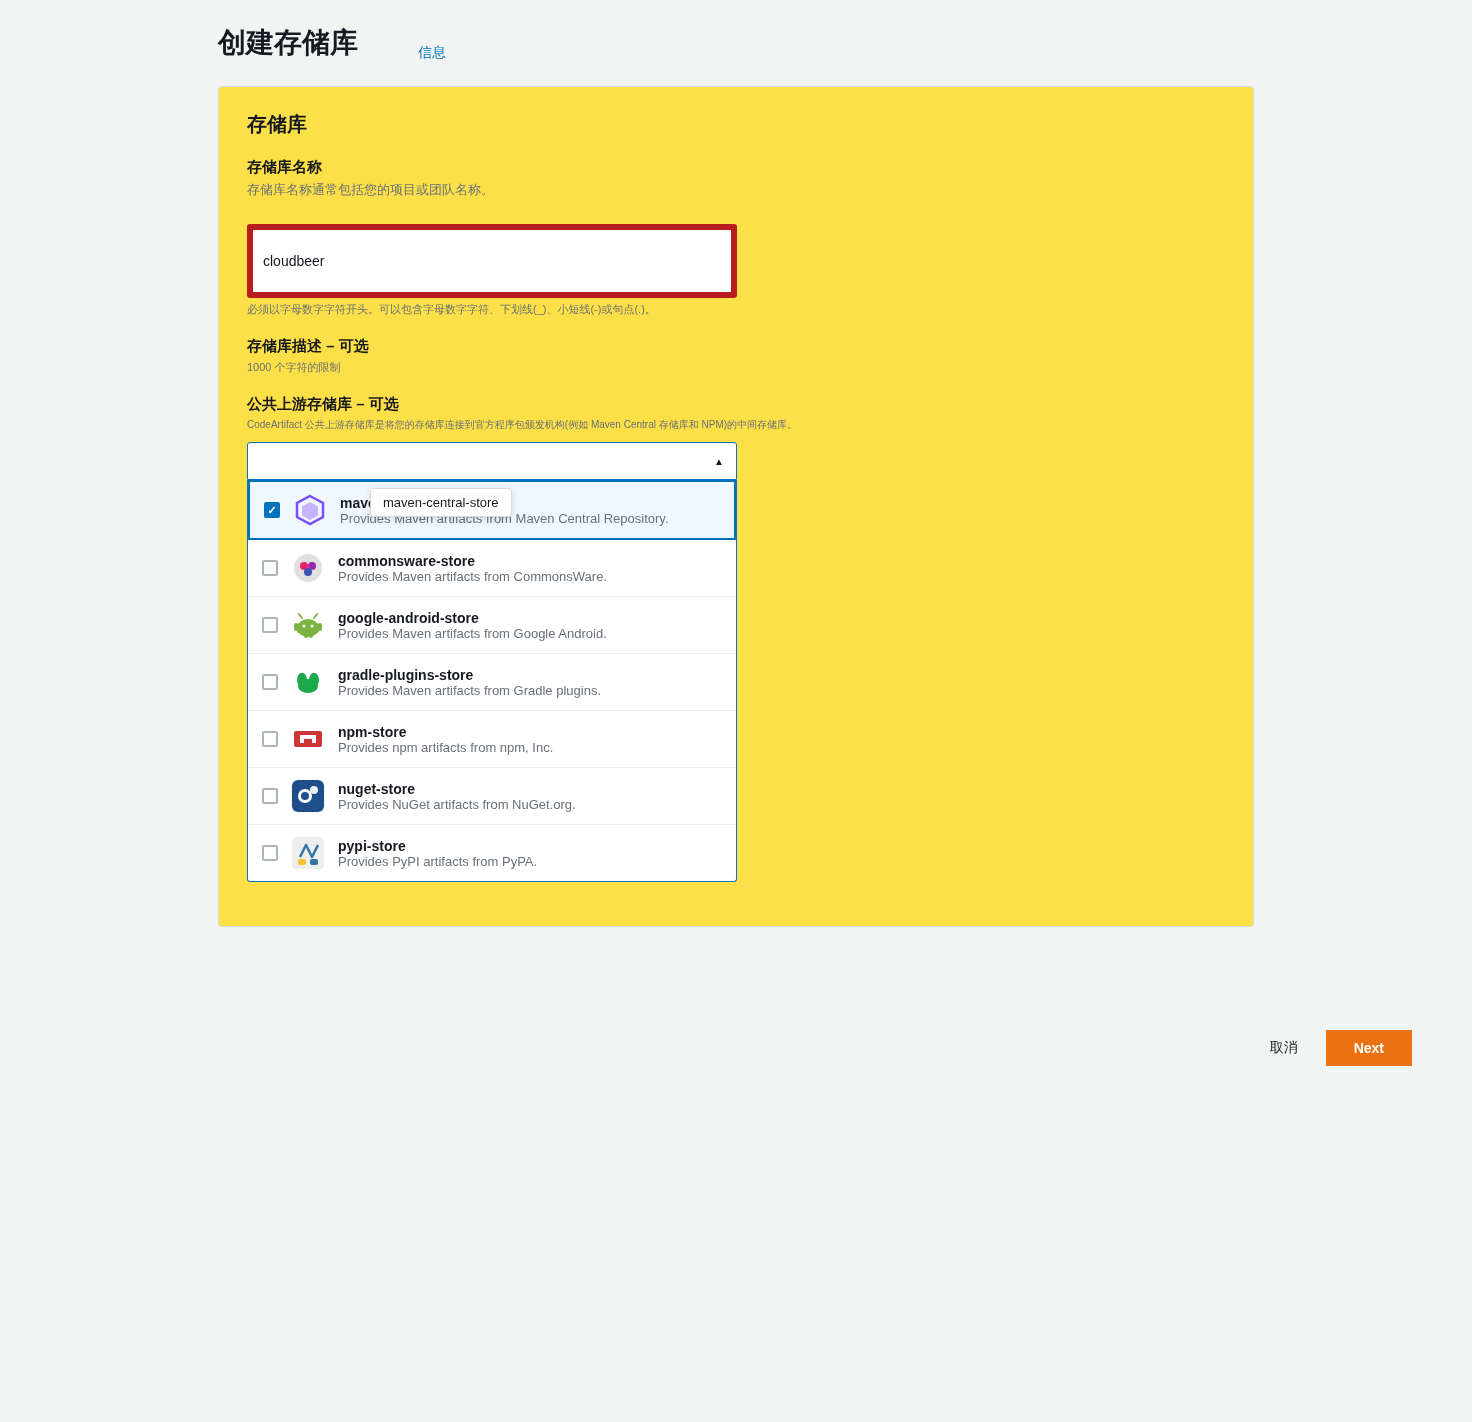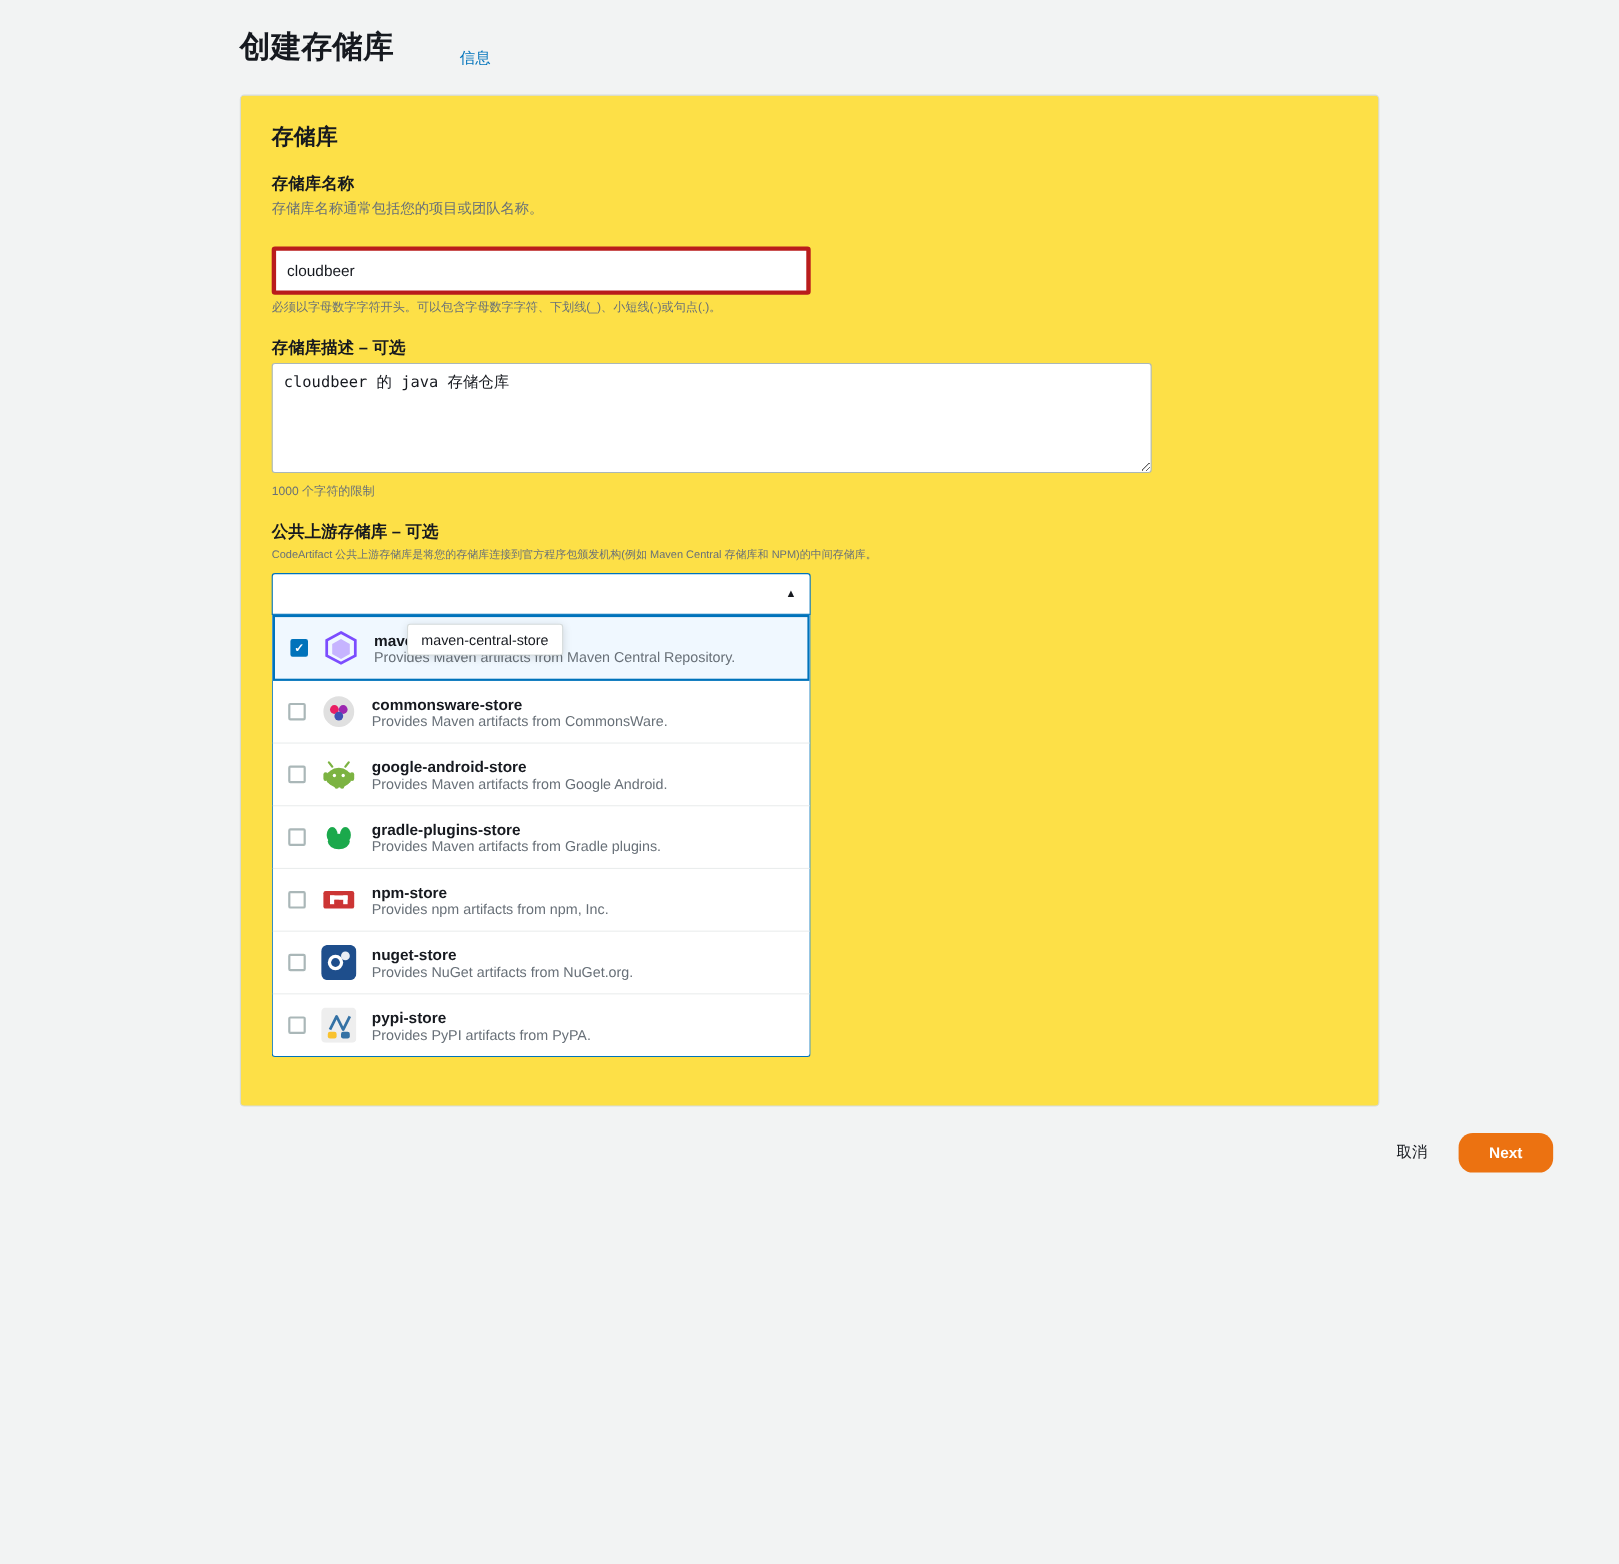--- a/index.html
+++ b/index.html
@@ -56,23 +56,23 @@
       display: block;
     }
     .form-sublabel {
       font-size: 13px;
       color: #687078;
       margin-bottom: 25px;
     }
     .form-input {
       width: 490px;
       max-width: 100%;
-      border: 4px solid #b91c1c;
+      border: 6px solid #b91c1c;
       border-radius: 3px;
-      padding: 10px 10px;
+      padding: 23px 10px;
       font-size: 14px;
       color: #16191f;
       background: #fff;
       outline: none;
     }
     .form-hint {
       font-size: 11px;
       color: #687078;
       margin-top: 4px;
     }
@@ -216,21 +216,21 @@
       background: none;
       border: none;
       font-size: 14px;
       color: #16191f;
       cursor: pointer;
       padding: 8px 12px;
     }
     .btn-next {
       background: #ec7211;
       border: none;
-      border-radius: 13px;
+      border-radius: 0;
       color: #fff;
       font-size: 14px;
       font-weight: 600;
       padding: 10px 28px;
       cursor: pointer;
       min-width: 80px;
     }
   </style>
 </head>
 <body>
@@ -246,21 +246,20 @@
 
     <div class="form-group">
       <label class="form-label">存储库名称</label>
       <div class="form-sublabel">存储库名称通常包括您的项目或团队名称。</div>
       <input class="form-input" type="text" value="cloudbeer" style="">
       <div class="form-hint">必须以字母数字字符开头。可以包含字母数字字符、下划线(_)、小短线(-)或句点(.)。</div>
     </div>
 
     <div class="form-group">
       <label class="form-label">存储库描述 – 可选</label>
-      <textarea class="form-textarea" style="">cloudbeer 的 java 存储仓库</textarea>
       <div class="form-hint">1000 个字符的限制</div>
     </div>
 
     <div class="form-group">
       <div class="upstream-section-title">公共上游存储库 – 可选</div>
       <div class="upstream-desc">CodeArtifact 公共上游存储库是将您的存储库连接到官方程序包颁发机构(例如 Maven Central 存储库和 NPM)的中间存储库。</div>
 
       <div class="dropdown-container">
 
         <div class="dropdown-trigger">

